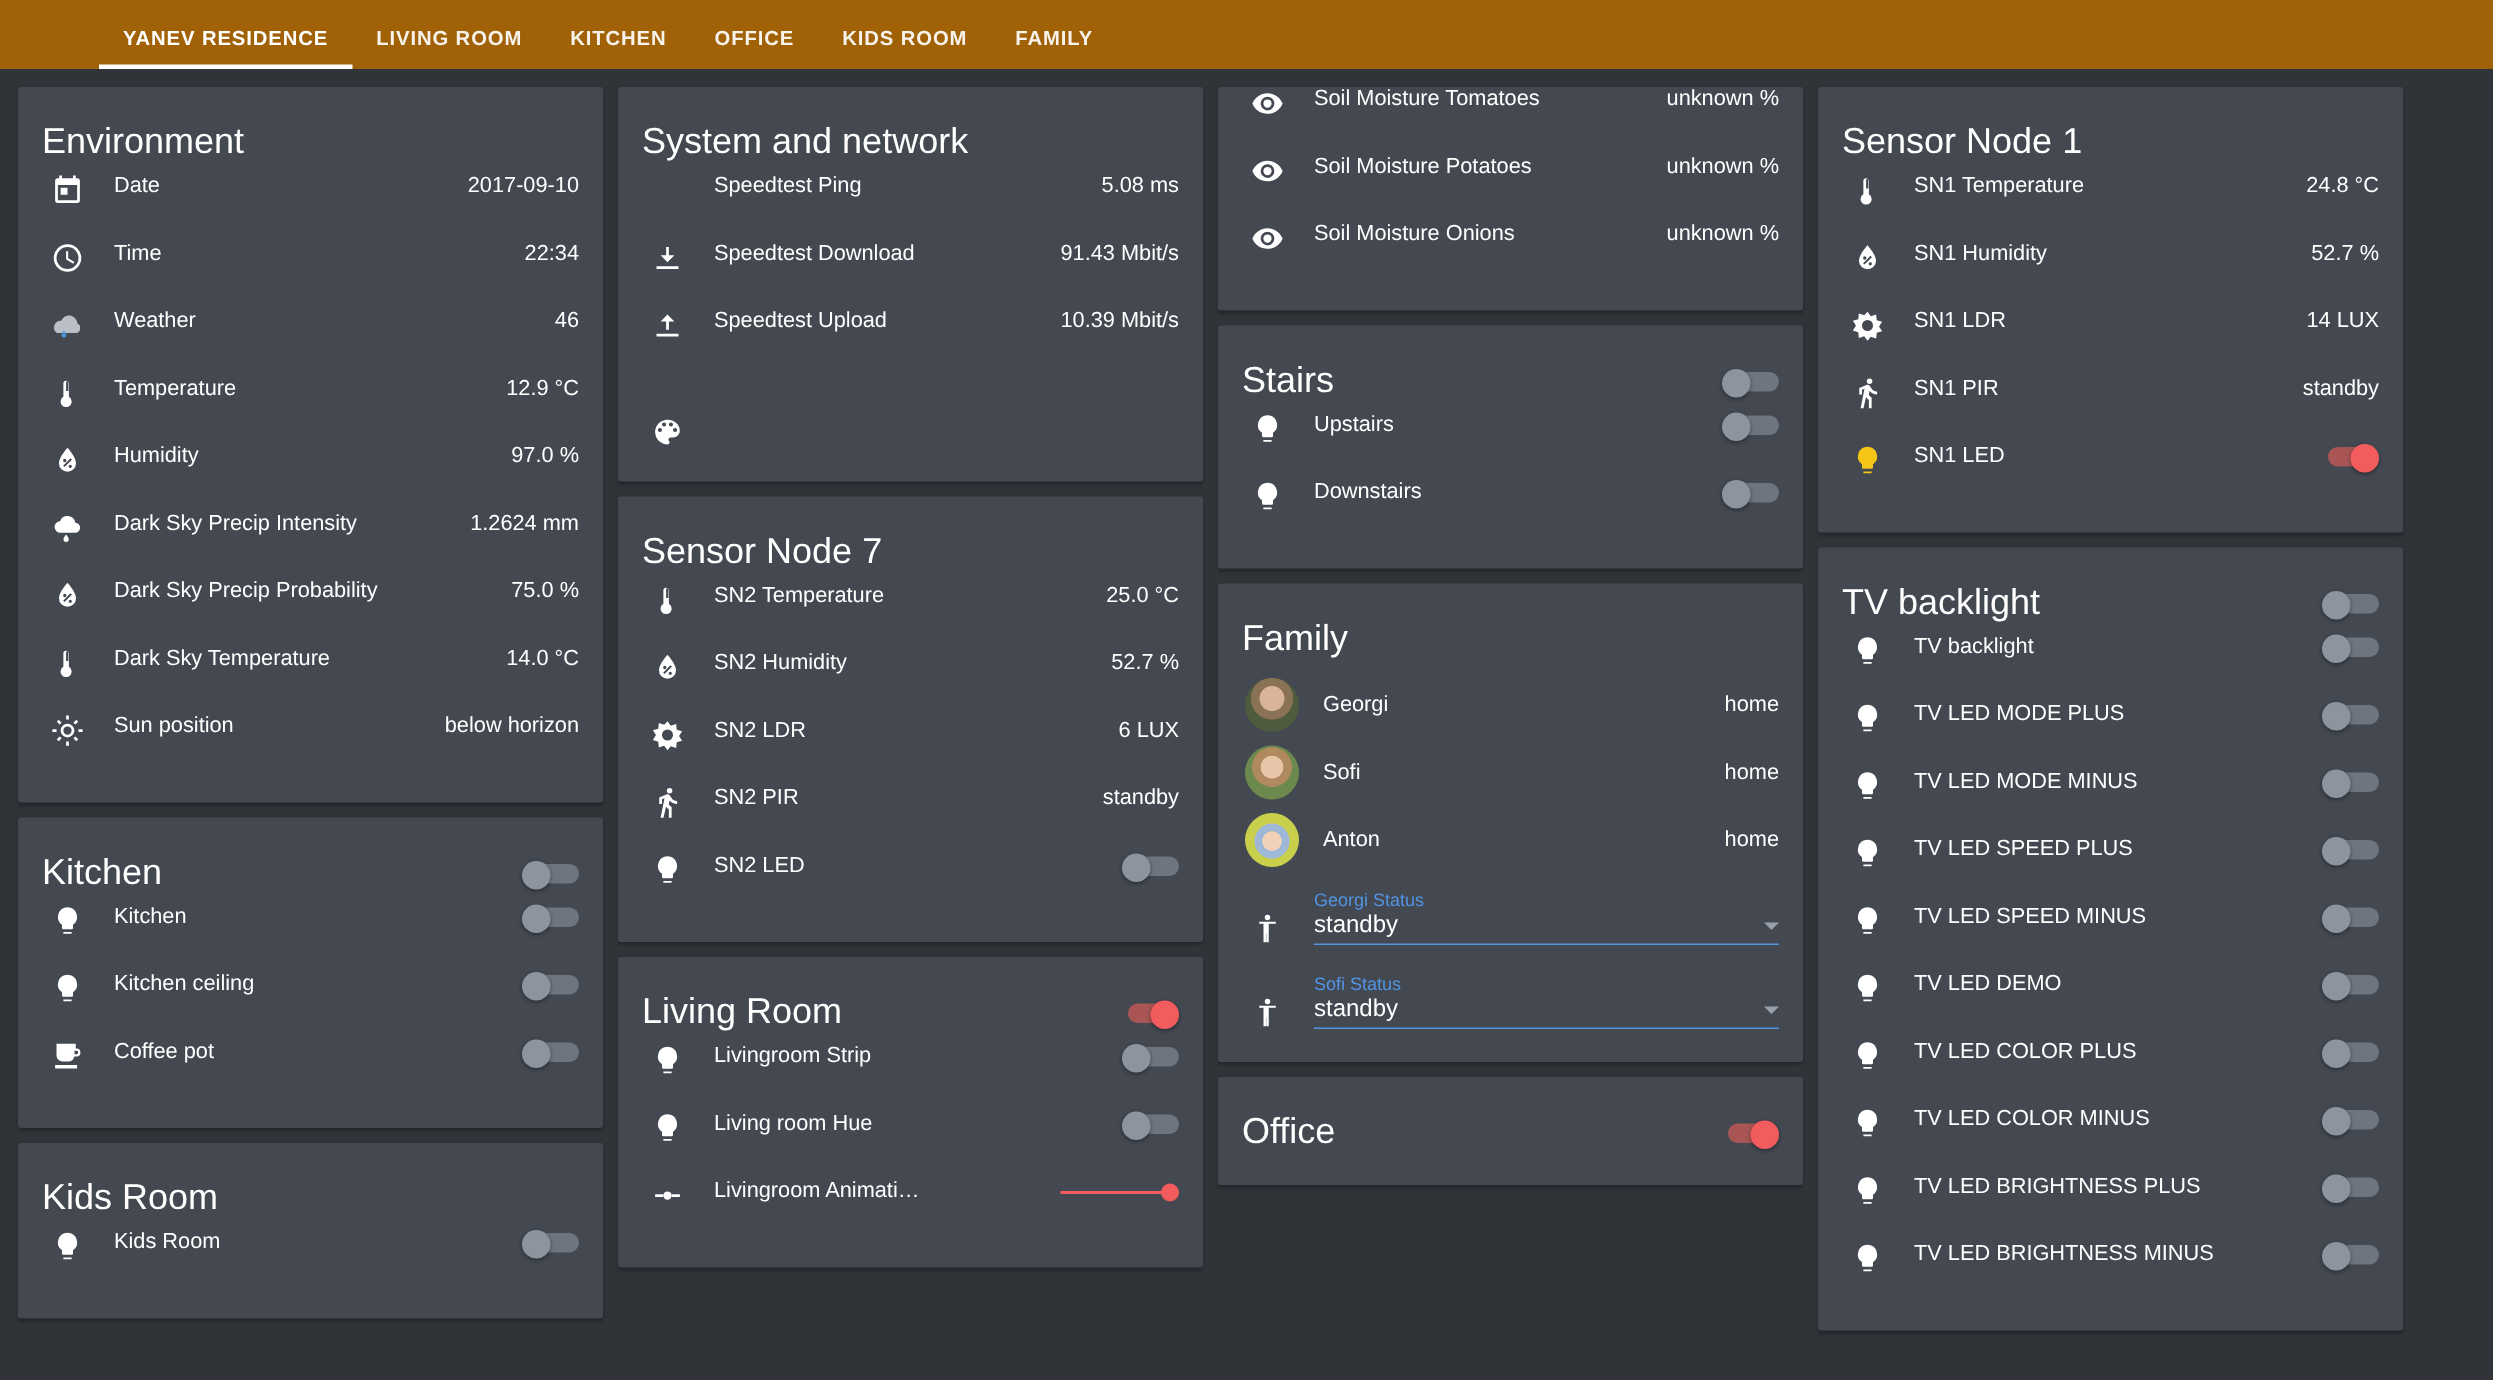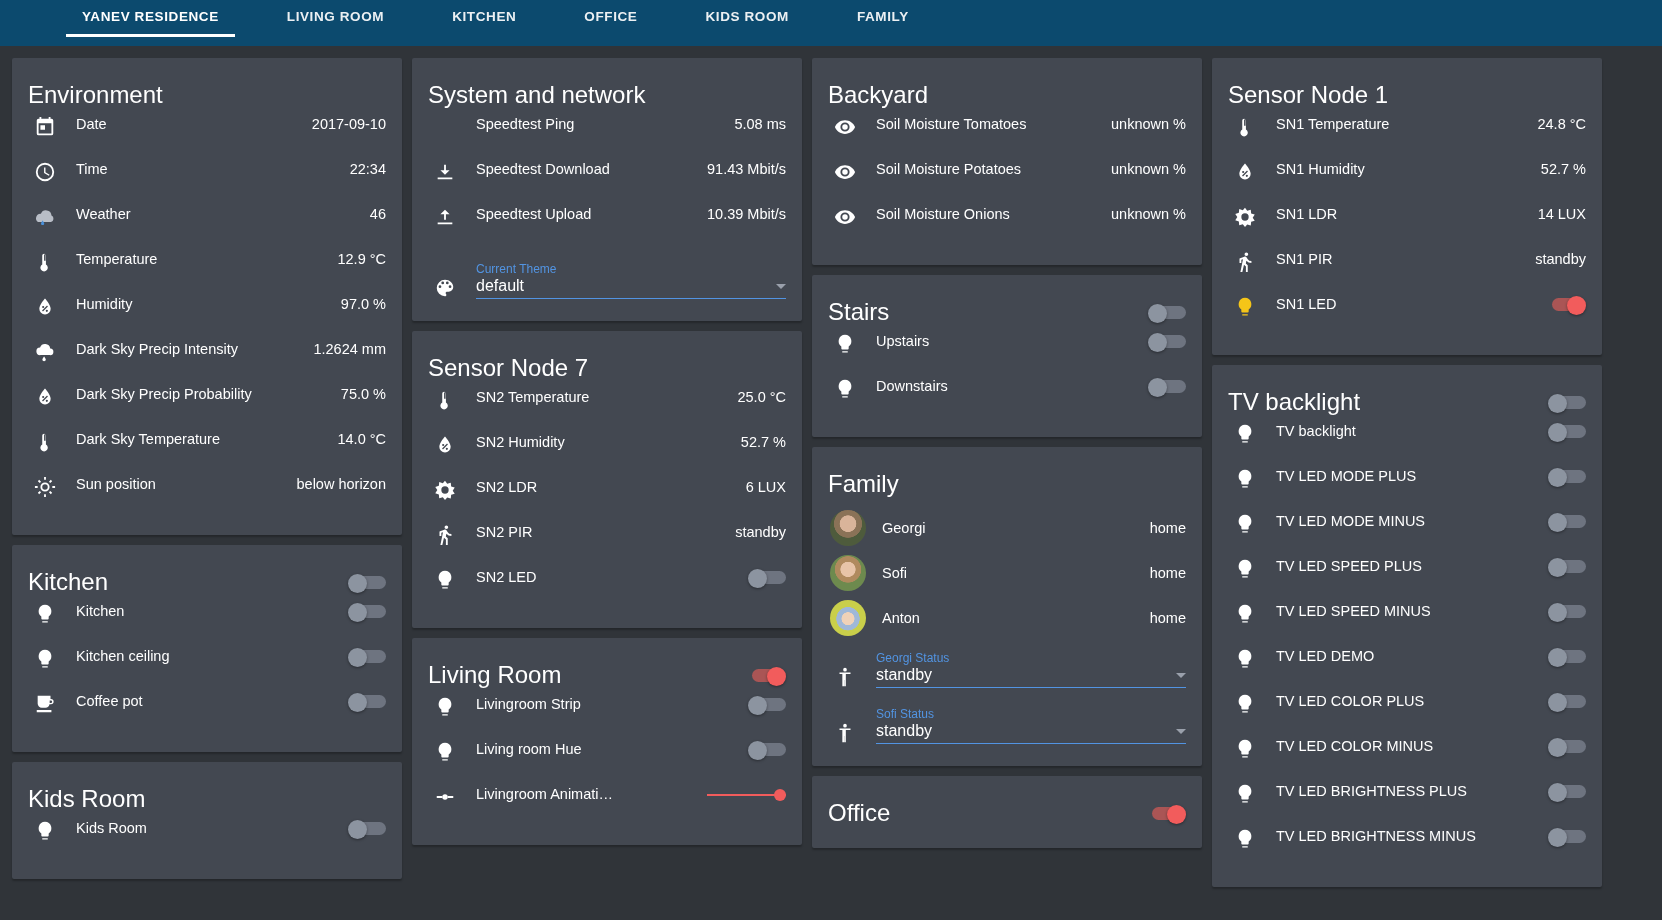--- a/index.html
+++ b/index.html
@@ -6,25 +6,24 @@
   html, body {
     width: 1662px; height: 920px;
     background: #303439;
     font-family: "Liberation Sans", sans-serif;
     overflow: hidden;
   }
 
   
   .toolbar {
     height: 46px;
-    background: #0c4a6e;
+    background: #a16207;
     display: flex;
-    align-items: center;
+    align-items: flex-end;
     padding-left: 66px;
-    gap: 36px;
   }
   .tab {
     color: #fff;
     font-size: 13.5px;
     font-weight: bold;
     letter-spacing: .6px;
     padding: 0 16px 13px 16px;
     cursor: pointer;
     white-space: nowrap;
     opacity: .92;
@@ -331,27 +330,20 @@
           </div>
           <div class="rname">Speedtest Upload</div>
           <div class="rval">10.39 Mbit/s</div>
         </div>
         <div class="selrow">
           <div class="ic">
             <svg width="22" height="22" viewBox="0 0 24 24" fill="#fff">
               <path d="M12 3a9 9 0 0 0 0 18c.8 0 1.5-.7 1.5-1.5 0-.4-.2-.8-.4-1-.3-.3-.4-.6-.4-1 0-.8.7-1.5 1.5-1.5H16a5 5 0 0 0 5-5c0-4.4-4-8-9-8zM6.5 12a1.5 1.5 0 1 1 0-3 1.5 1.5 0 0 1 0 3zm3-4a1.5 1.5 0 1 1 0-3 1.5 1.5 0 0 1 0 3zm5 0a1.5 1.5 0 1 1 0-3 1.5 1.5 0 0 1 0 3zm3 4a1.5 1.5 0 1 1 0-3 1.5 1.5 0 0 1 0 3z"></path>
             </svg>
           </div>
-          <div class="selbox">
-            <div class="sel-label">Current Theme</div>
-            <div class="sel-field">
-              <span class="sel-val">default</span>
-              <span class="caret"></span>
-            </div>
-          </div>
         </div>
       </div>
       <div class="card">
         <div class="card-head">
           <div class="card-title">Sensor Node 7</div>
         </div>
         <div class="row">
           <div class="ic">
             <svg width="22" height="22" viewBox="0 0 24 24" fill="#fff">
               <path d="M13 14.8V5a2 2 0 1 0-4 0v9.8a4 4 0 1 0 4 0zM11 4.2a.8.8 0 0 1 1.6 0v6.3H11z"></path>
@@ -442,23 +434,20 @@
           <div class="rname">Livingroom Animati…</div>
           <div class="sl">
             <div class="bar"></div>
             <div class="dot"></div>
           </div>
         </div>
       </div>
     </div>
   <div class="col" id="col3">
       <div class="card">
-        <div class="card-head">
-          <div class="card-title">Backyard</div>
-        </div>
         <div class="row">
           <div class="ic">
             <svg width="22" height="22" viewBox="0 0 24 24" fill="#fff">
               <path d="M12 4.5C7 4.5 2.7 7.6 1 12c1.7 4.4 6 7.5 11 7.5s9.3-3.1 11-7.5c-1.7-4.4-6-7.5-11-7.5zm0 12.5a5 5 0 1 1 0-10 5 5 0 0 1 0 10zm0-8a3 3 0 1 0 0 6 3 3 0 0 0 0-6z"></path>
             </svg>
           </div>
           <div class="rname">Soil Moisture Tomatoes</div>
           <div class="rval">unknown %</div>
         </div>
         <div class="row">

